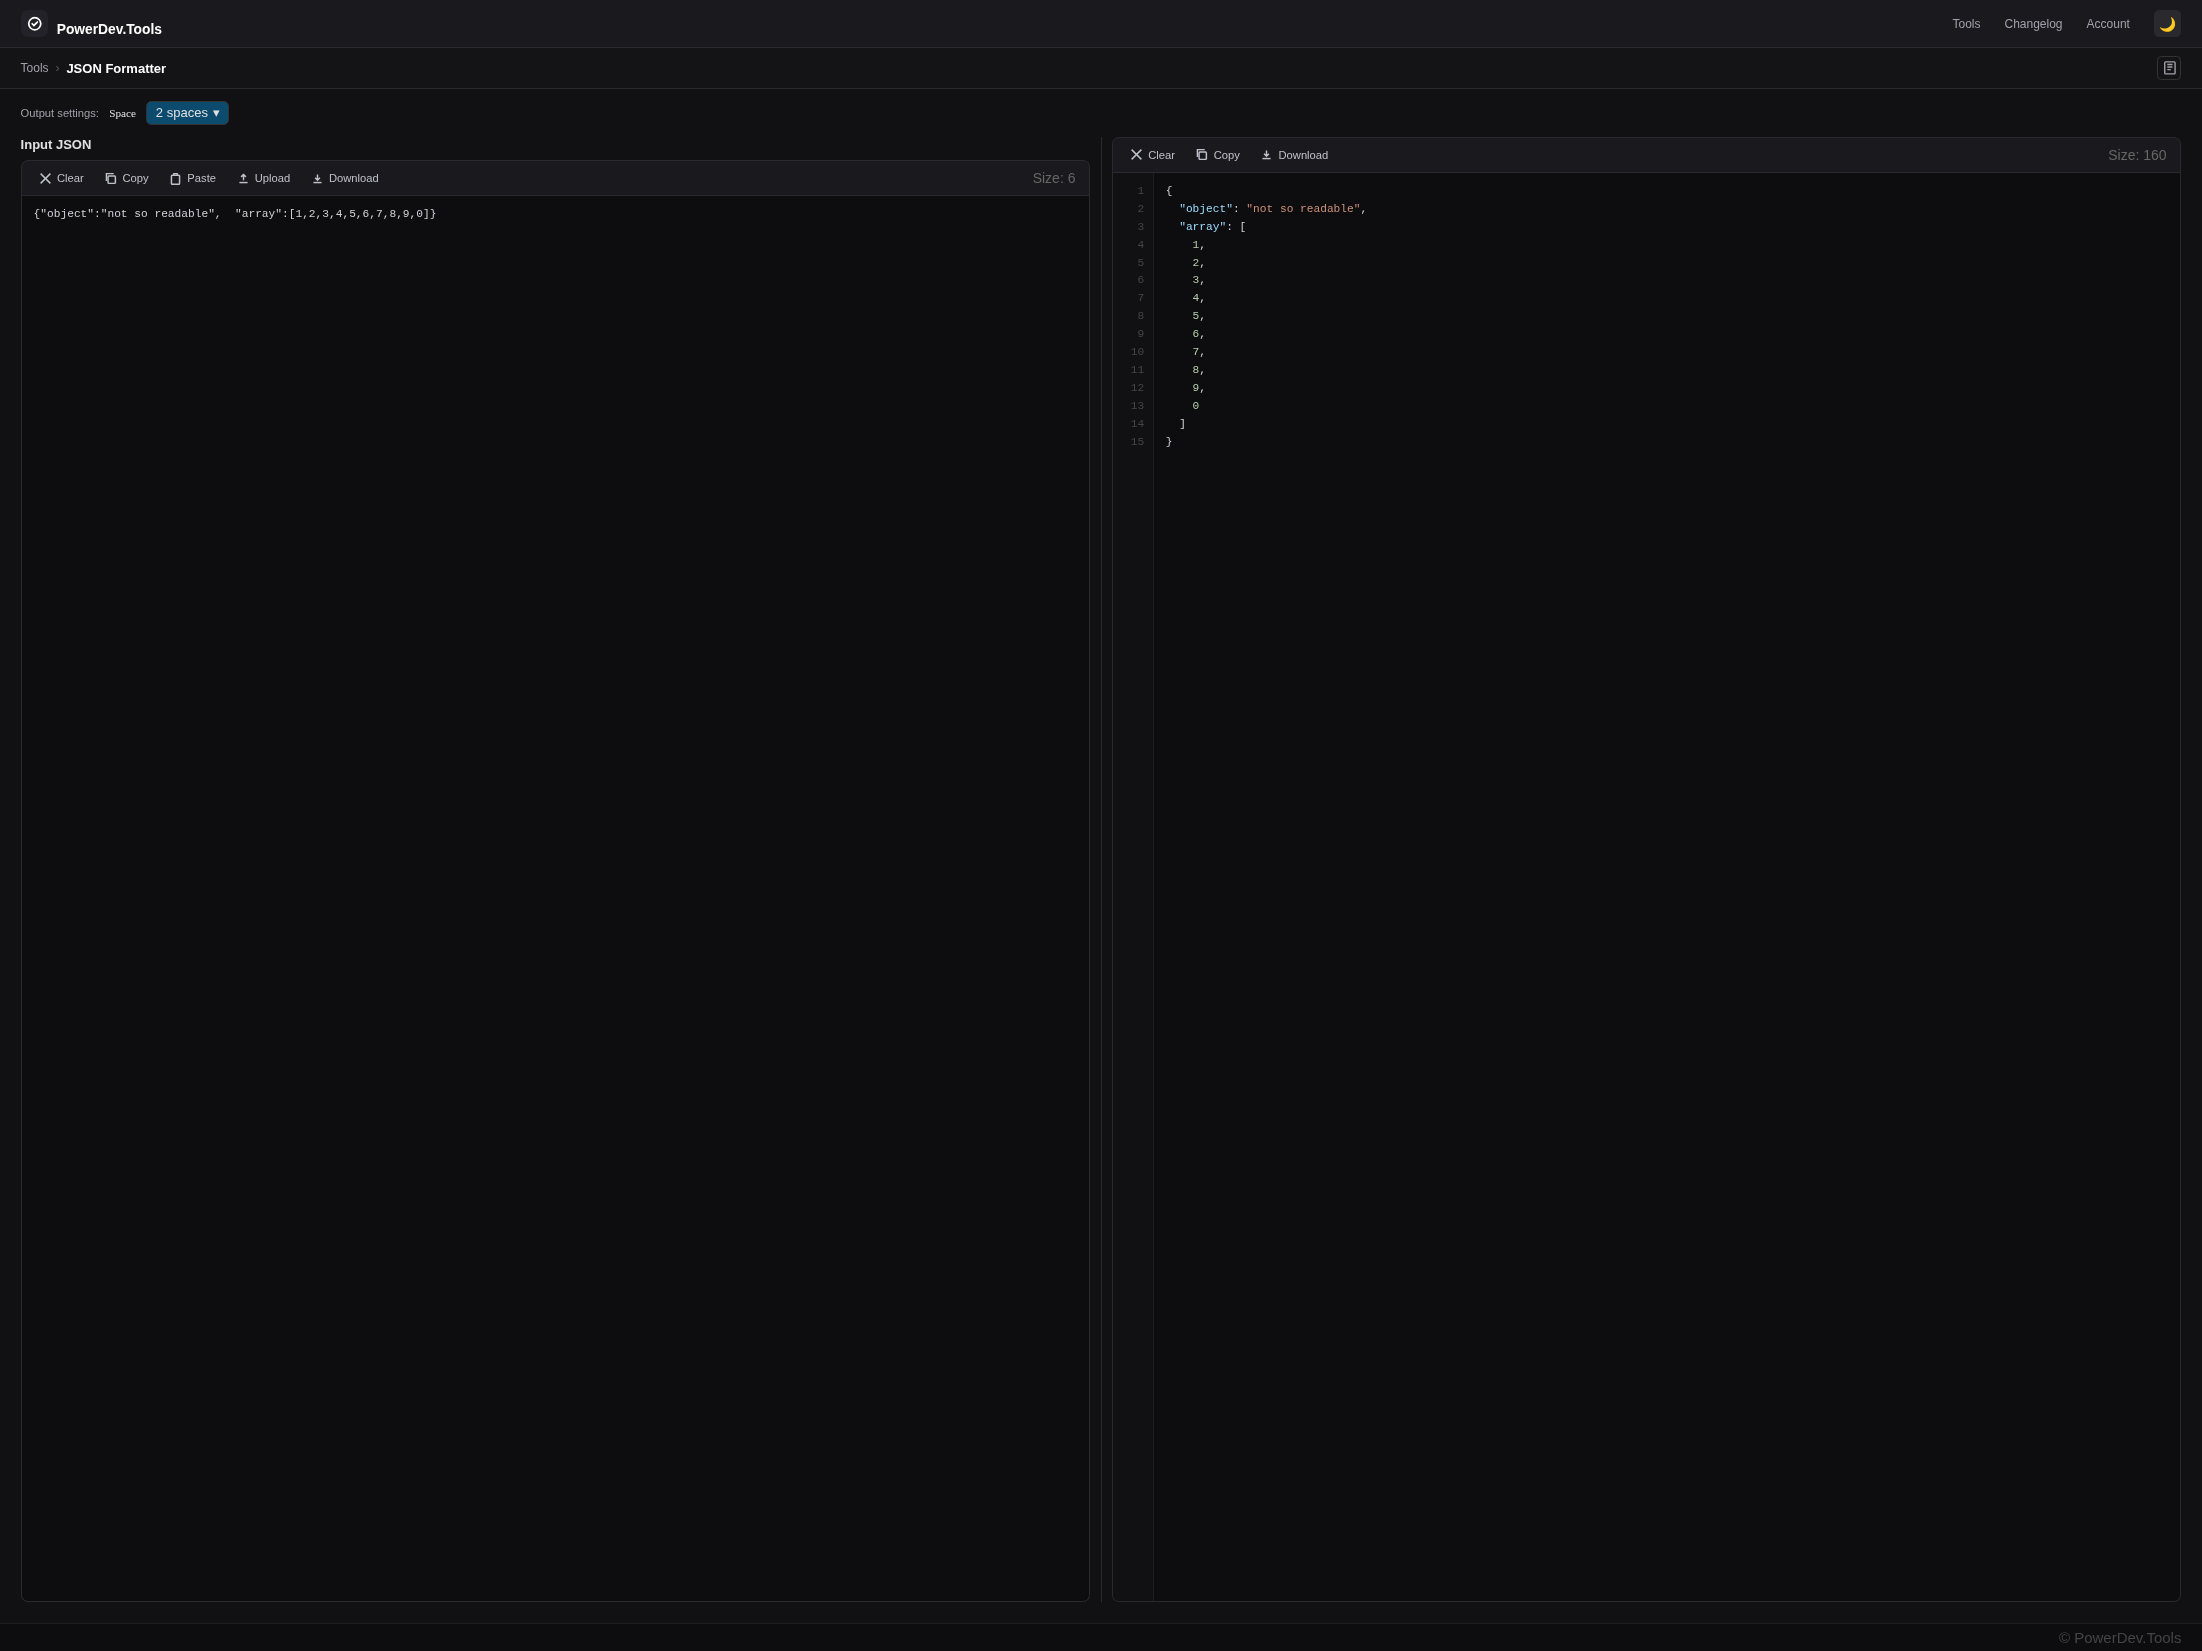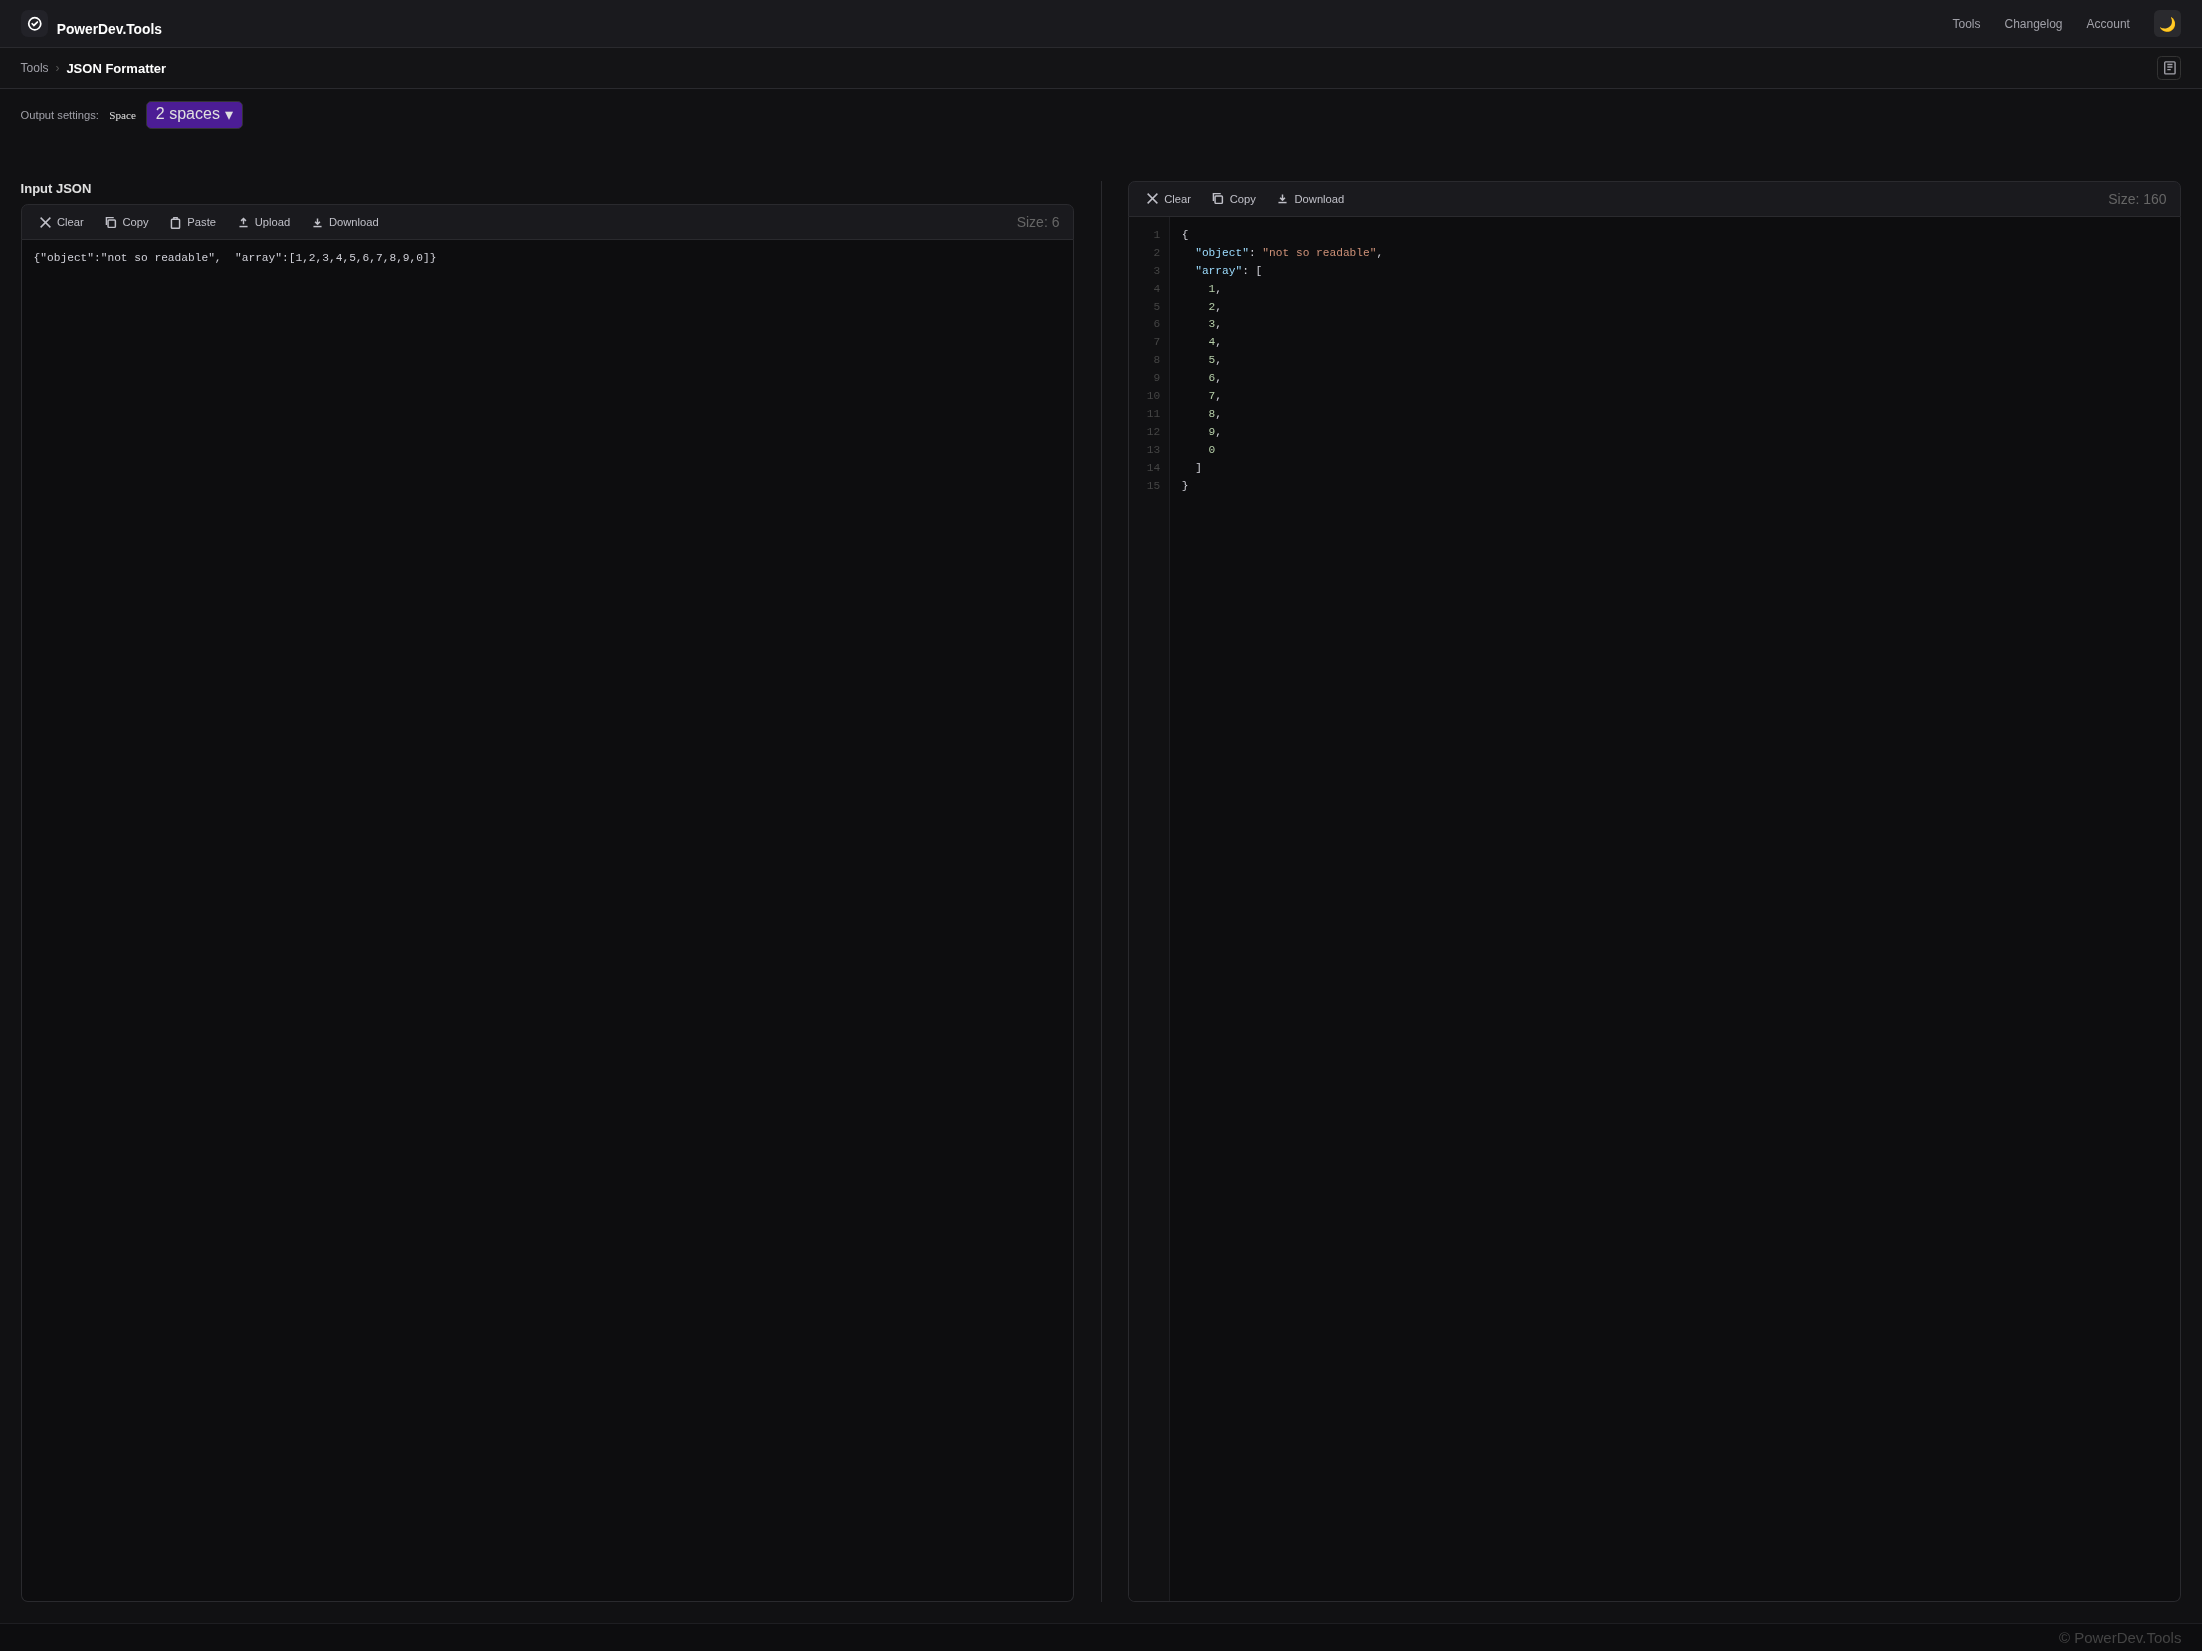--- a/index.html
+++ b/index.html
@@ -111,40 +111,39 @@
       padding: 12px 20.6px;
       display: flex;
       align-items: center;
       gap: 10.3px;
       flex-shrink: 0;
       background: #111113;
     }
     .settings-label { color: #a0a0a8; font-size: 11.2px; }
     .settings-value { color: #e0e0e0; font-size: 11.2px; font-family: Liberation Serif, serif; }
     .space-dropdown {
-      background: #4c1d95;
+      background: #0c4a6e;
       border: 0.9px solid #333;
       border-radius: 5.2px;
       color: #e0e0e0;
       padding: 3.4px 8.6px;
-      font-size: 16px;
+      font-size: 13px;
       cursor: pointer;
       display: flex;
-      align-items: flex-start;
+      align-items: flex-end;
       gap: 5.2px;
     }
 
     
     .main-content {
       display: flex;
       flex: 1;
       overflow: hidden;
       padding: 0 20.6px 20.6px;
-      gap: 16px;
-      margin-top: 40px;
+      gap: 0;
     }
 
     
     .panel {
       display: flex;
       flex-direction: column;
       flex: 1;
       min-width: 0;
     }
     .panel-divider {

